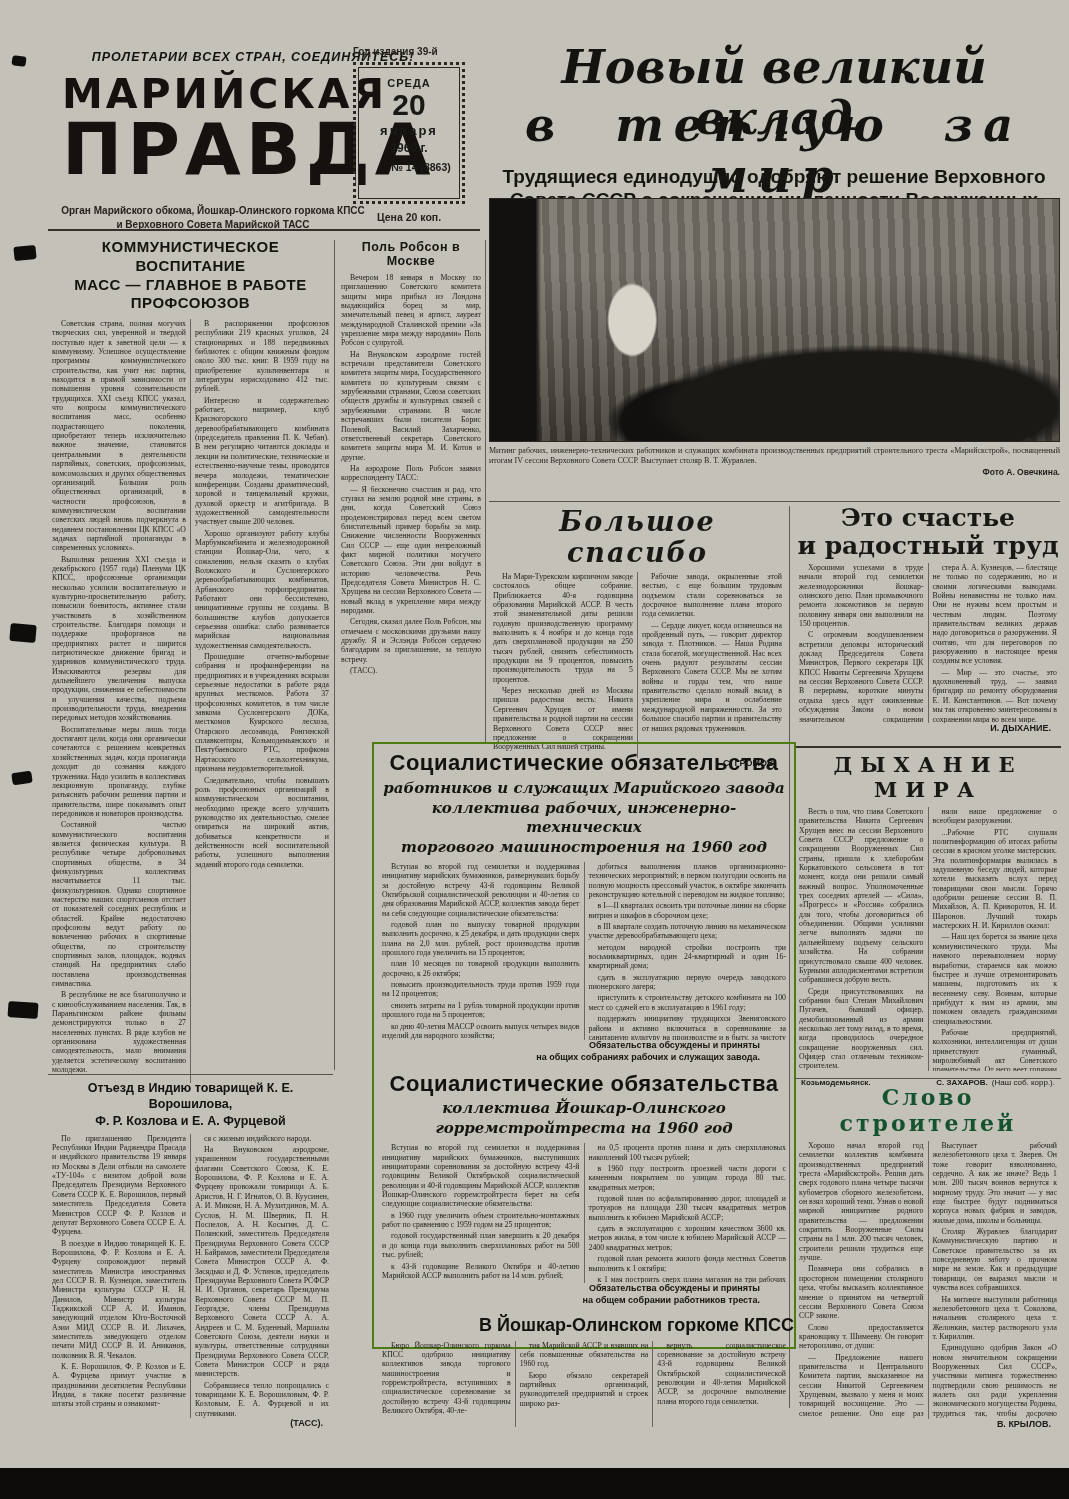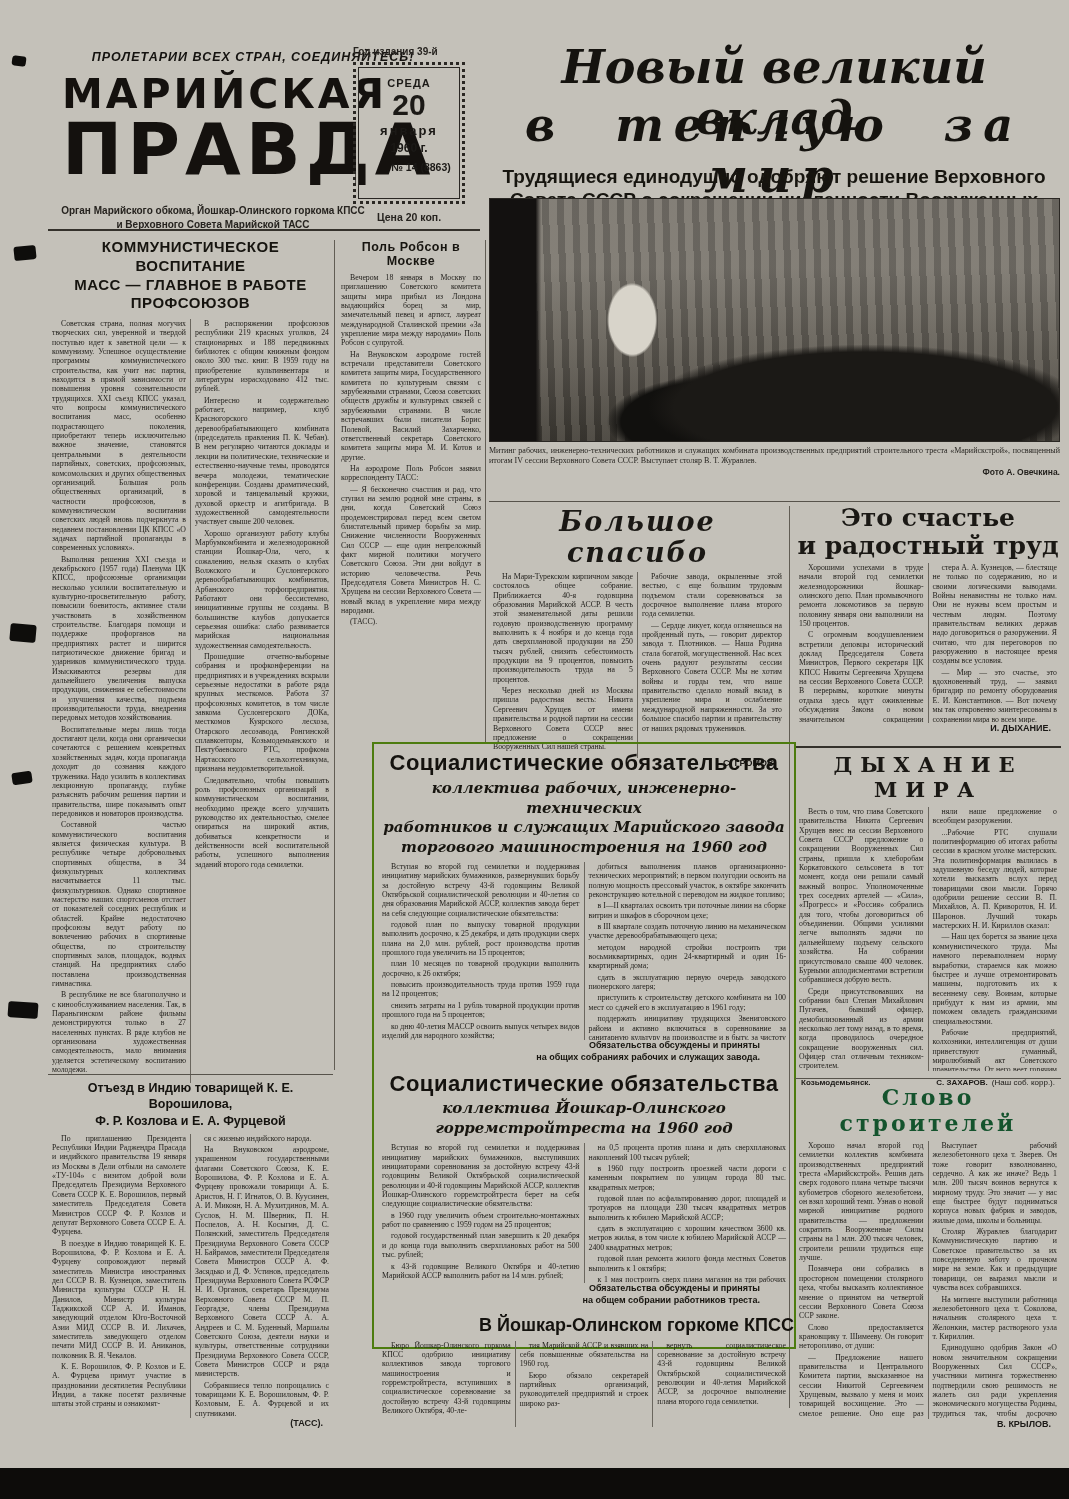--- a/index.html
+++ b/index.html
@@ -139,20 +139,21 @@
   </div>
   <div class="vr" style="left:334px;top:240px;height:830px;"></div>
 
   <div class="abs" style="left:339px;top:240px;width:144px;height:503px;">
     <div class="t-robson">Поль Робсон в Москве</div>
     <div class="body-text" style="height:478px;overflow:hidden;margin-top:5px;padding:0 2px;">
         <p class="para">Вечером 18 января в Москву по приглашению Советского комитета защиты мира прибыл из Лондона выдающийся борец за мир, замечательный певец и артист, лауреат международной Сталинской премии «За укрепление мира между народами» Поль Робсон с супругой.</p>
         <p class="para">На Внуковском аэродроме гостей встречали представители Советского комитета защиты мира, Государственного комитета по культурным связям с зарубежными странами, Союза советских обществ дружбы и культурных связей с зарубежными странами. В числе встречавших были писатели Борис Полевой, Василий Захарченко, ответственный секретарь Советского комитета защиты мира М. И. Котов и другие.</p>
         <p class="para">На аэродроме Поль Робсон заявил корреспонденту ТАСС:</p>
         <p class="para">— Я бесконечно счастлив и рад, что ступил на землю родной мне страны, в дни, когда Советский Союз продемонстрировал перед всем светом блистательный пример борьбы за мир. Снижение численности Вооруженных Сил СССР — еще один непреложный факт мирной политики могучего Советского Союза. Эти дни войдут в историю человечества. Речь Председателя Совета Министров Н. С. Хрущева на сессии Верховного Совета — новый вклад в укрепление мира между народами.</p>
+        <p class="para">Сегодня, сказал далее Поль Робсон, мы отмечаем с московскими друзьями нашу дружбу. Я и Эслэнда Робсон сердечно благодарим за приглашение, за теплую встречу.</p>
         <p class="para">(ТАСС).</p>
       </div>
   </div>
   <div class="vr" style="left:485px;top:240px;height:502px;"></div>
 
   <div class="abs" style="left:489px;top:506px;width:297px;height:238px;">
     <div class="t-spasibo">Большое спасибо</div>
     <div class="cols body-text" style="height:186px;margin-top:4px;">
       <div class="col">
           <p class="para">На Мари-Турекском кирпичном заводе состоялось общее собрание. Приближается 40-я годовщина образования Марийской АССР. В честь этой знаменательной даты решили годовую производственную программу выполнить к 4 ноября и до конца года дать сверхплановой продукции на 250 тысяч рублей, снизить себестоимость продукции на 9 процентов, повысить производительность труда на 5 процентов.</p>
@@ -205,22 +206,22 @@
       <span>
         <span class="smallnote" style="font-weight:bold;">С. ЗАХАРОВ.</span>
         <span class="smallnote" style="font-weight:normal;">(Наш соб. корр.).</span>
       </span>
     </div>
   </div>
 
   <div class="oblig-box">
     <div class="t-oblig" style="margin-top:6px;">Социалистические обязательства</div>
     <div class="t-oblig-sub" style="margin-top:3px;">
+      <div>работников и служащих Марийского завода</div>
       <div>коллектива рабочих, инженерно-технических</div>
-      <div>работников и служащих Марийского завода</div>
       <div>торгового машиностроения на 1960 год</div>
     </div>
     <div class="cols body-text" style="height:178px;margin:5px 4px 0;">
       <div class="col">
           <p class="para">Вступая во второй год семилетки и поддерживая инициативу марийских бумажников, развернувших борьбу за достойную встречу 43-й годовщины Великой Октябрьской социалистической революции и 40-летия со дня образования Марийской АССР, коллектив завода берет на себя следующие социалистические обязательства:</p>
           <p class="para">годовой план по выпуску товарной продукции выполнить досрочно, к 25 декабря, и дать продукции сверх плана на 2,0 млн. рублей, рост производства против прошлого года увеличить на 15 процентов;</p>
           <p class="para">план 10 месяцев по товарной продукции выполнить досрочно, к 26 октября;</p>
           <p class="para">повысить производительность труда против 1959 года на 12 процентов;</p>
           <p class="para">снизить затраты на 1 рубль товарной продукции против прошлого года на 5 процентов;</p>
           <p class="para">ко дню 40-летия МАССР освоить выпуск четырех видов изделий для народного хозяйства;</p>

